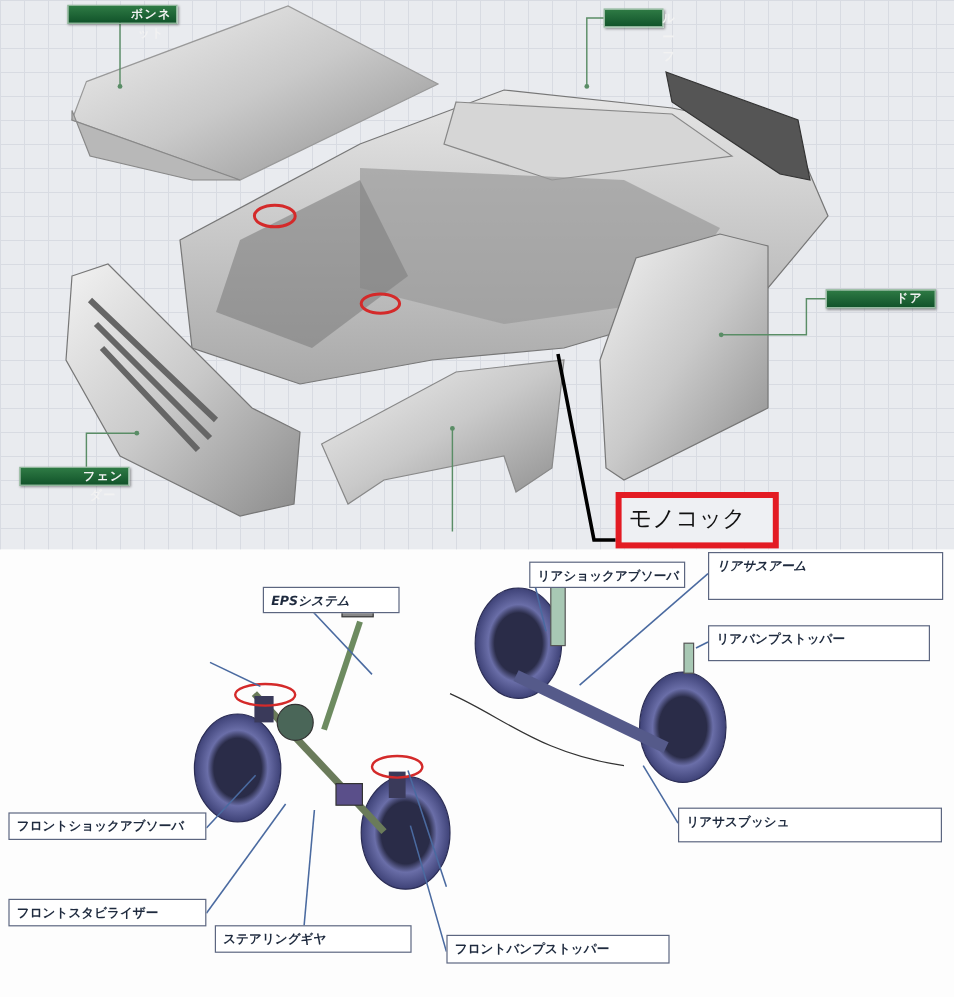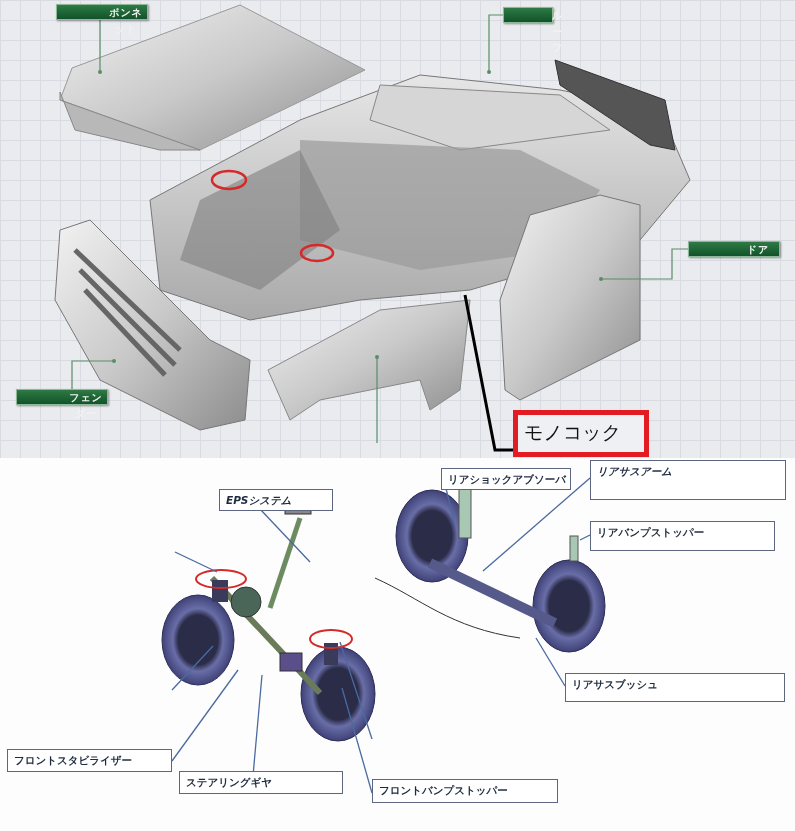--- a/index.html
+++ b/index.html
@@ -116,20 +116,21 @@
       <line x1="372" y1="281" x2="340" y2="184"></line>
       <line x1="372" y1="335" x2="342" y2="230"></line>
       <line x1="444" y1="22" x2="455" y2="68"></line>
       <line x1="590" y1="20" x2="483" y2="113"></line>
       <line x1="590" y1="77" x2="580" y2="82"></line>
       <line x1="565" y1="228" x2="536" y2="180"></line>
     </g>
   </svg>
 
   <div class="blabel" style="left:219px;top:31px;width:114px;height:22px;font-style:italic;">EPSシステム</div>
+  <div class="blabel" style="left:7px;top:219px;width:165px;height:23px;">フロントショックアブソーバ</div>
   <div class="blabel" style="left:7px;top:291px;width:165px;height:23px;">フロントスタビライザー</div>
   <div class="blabel" style="left:179px;top:313px;width:164px;height:23px;">ステアリングギヤ</div>
   <div class="blabel" style="left:372px;top:321px;width:186px;height:24px;">フロントバンプストッパー</div>
   <div class="blabel" style="left:405px;top:10px;width:130px;height:22px;margin-left:36px;">リアショックアブソーバ</div>
   <div class="blabel" style="left:590px;top:2px;width:196px;height:40px;font-style:italic;">リアサスアーム</div>
   <div class="blabel" style="left:590px;top:63px;width:185px;height:30px;">リアバンプストッパー</div>
   <div class="blabel" style="left:565px;top:215px;width:220px;height:29px;">リアサスブッシュ</div>
 </div>
 
 </body></html>

